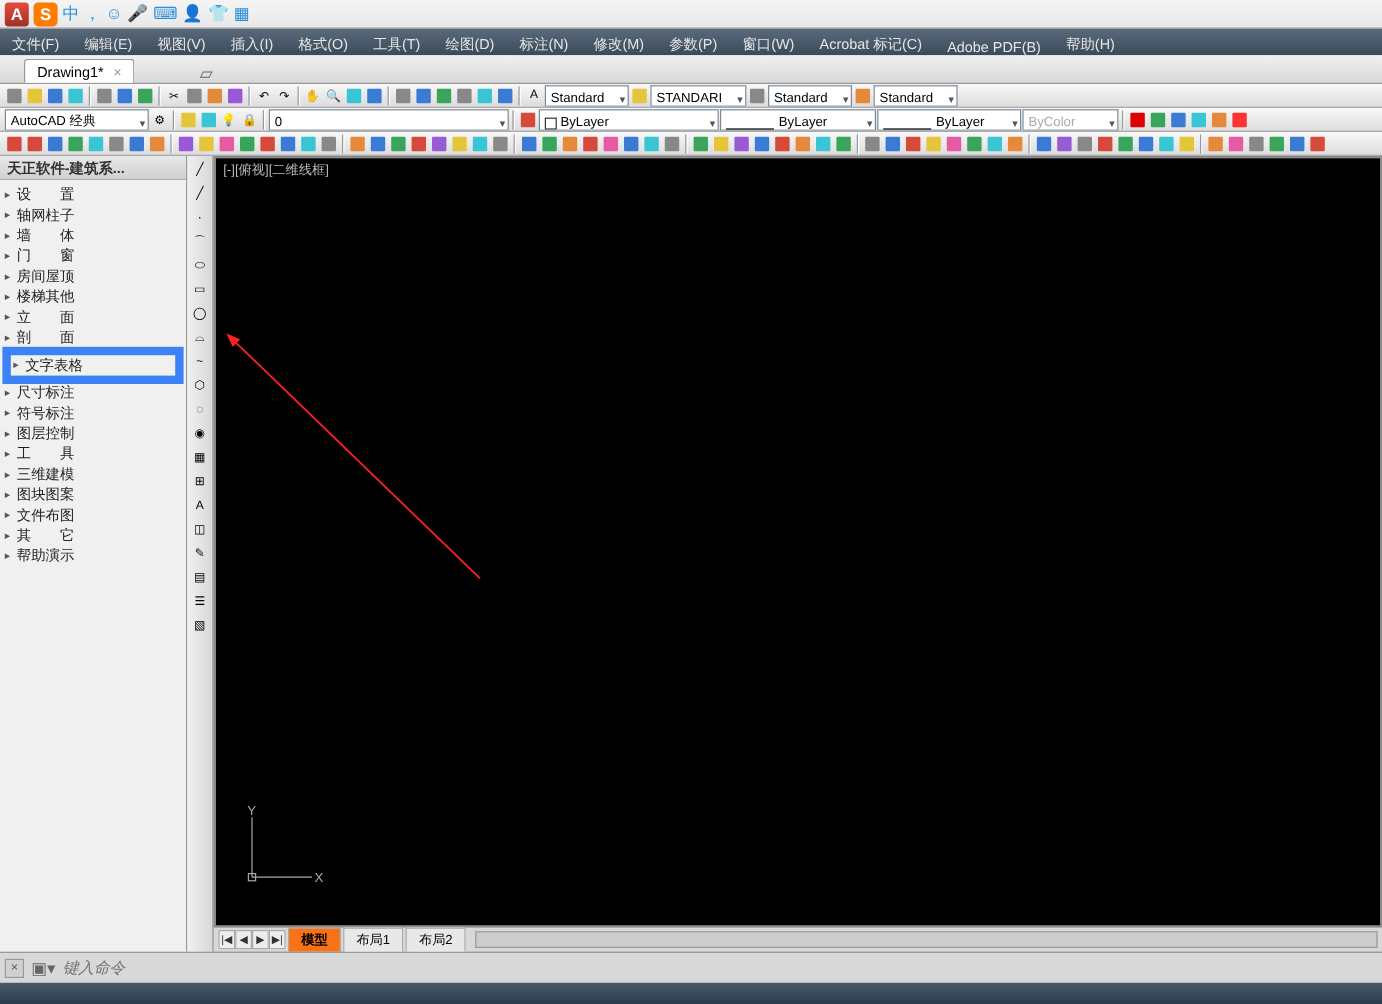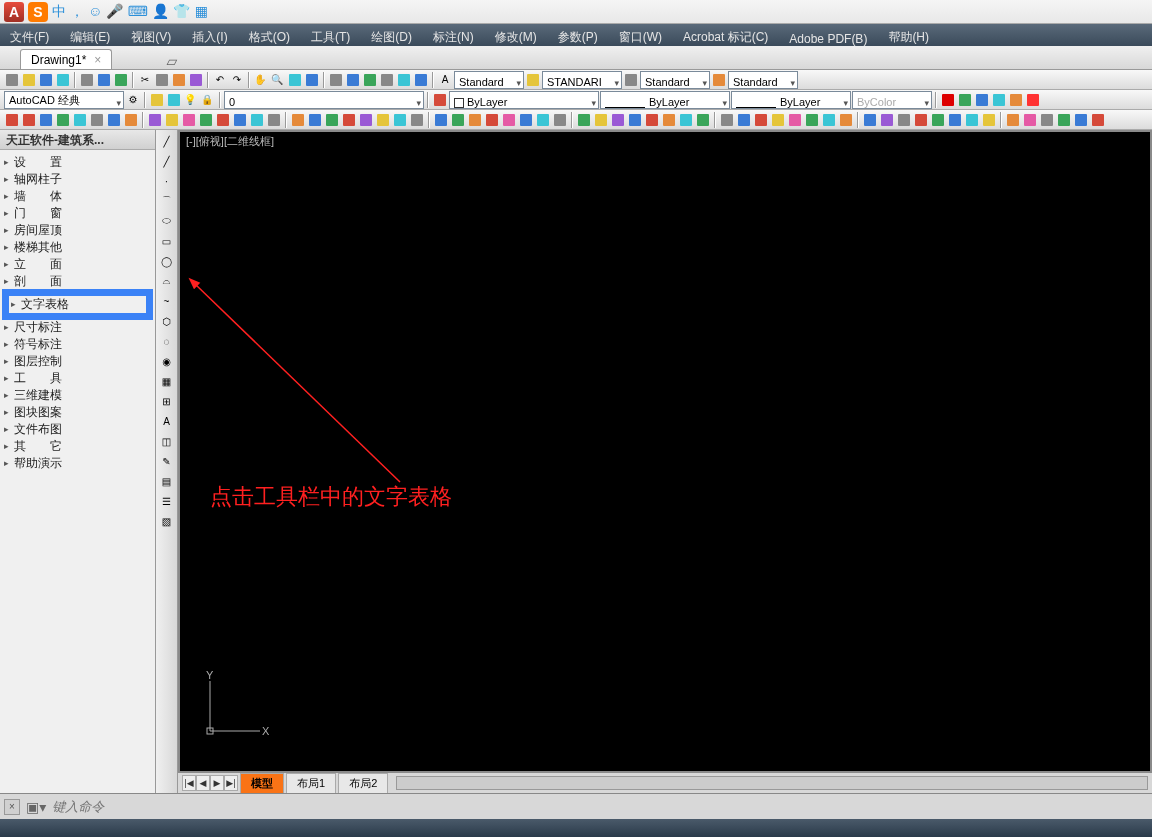--- a/index.html
+++ b/index.html
@@ -514,21 +514,20 @@
           <text x="62" y="64">X</text>
       </svg>
       <svg class="annotation-arrow" style="left:0;top:0" width="400" height="400">
         <defs>
             <marker id="ah" markerWidth="10" markerHeight="10" refX="2" refY="3" orient="auto">
               <path d="M0,0 L0,6 L8,3 z" fill="#ff2020"></path>
             </marker>
           </defs>
         <line x1="220" y1="350" x2="15" y2="152" stroke="#ff2020" stroke-width="1.5" marker-end="url(#ah)"></line>
       </svg>
-      <div class="annotation-text" style="left:30px;top:350px">点击工具栏中的文字表格</div>
     </div>
     <div class="htabs">
       <span class="nav-btn">|◀</span>
       <span class="nav-btn">◀</span>
       <span class="nav-btn">▶</span>
       <span class="nav-btn">▶|</span>
       <span class="tab active">模型</span>
       <span class="tab">布局1</span>
       <span class="tab">布局2</span>
       <div class="scroll-track"></div>

